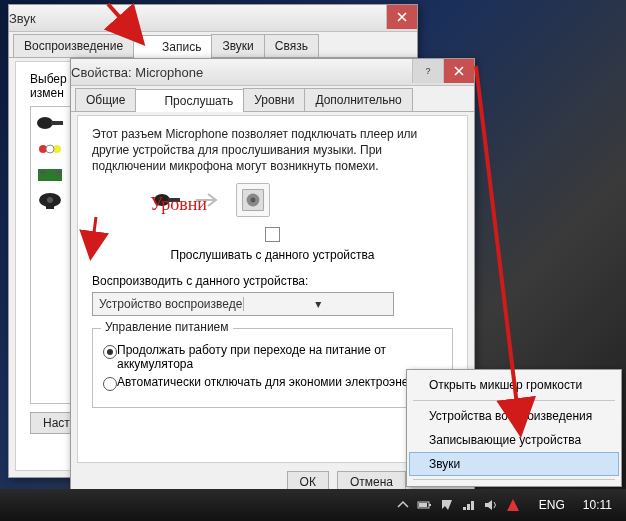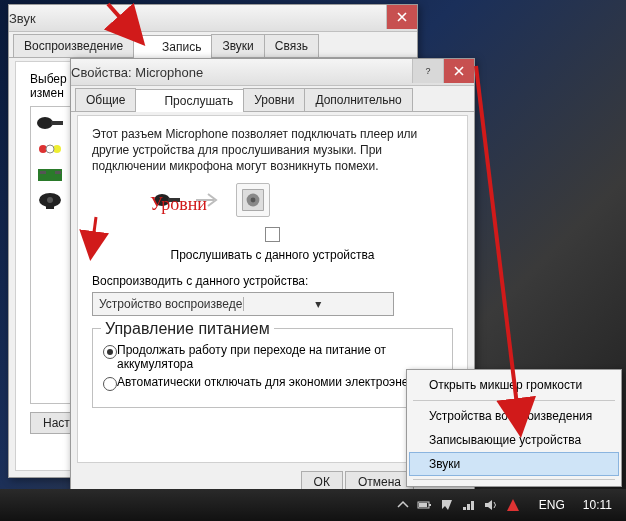--- a/index.html
+++ b/index.html
@@ -29,25 +29,25 @@
   .mic-icon{width:30px;height:22px;}
   .arrow-icon{width:26px;height:16px;color:#bdbdbd;}
   .speaker-icon{width:34px;height:34px;border:1px solid #bbb;border-radius:2px;background:#f7f7f7;padding:4px;box-sizing:border-box;}
   .linecheck{display:flex;align-items:center;gap:6px;margin:10px 0 12px 0;flex-direction:column;}
   .chkbox{width:13px;height:13px;border:1px solid #888;background:#fff;display:inline-block;}
   .sublabel{margin:0 0 4px 0;}
   .combo{display:flex;align-items:center;border:1px solid #a0a0a0;background:#f3f3f3;width:300px;height:22px;}
   .combo span{flex:1;padding:0 6px;color:#333;overflow:hidden;white-space:nowrap;}
   .combo .dd{width:18px;text-align:center;border-left:1px solid #b0b0b0;color:#333;}
   .group{border:1px solid #c0c0c0;margin-top:12px;padding:10px 10px 12px 10px;position:relative;}
-  .group .glabel{position:absolute;top:-9px;left:8px;background:#fff;padding:0 4px;font-size:16px;color:#222;}
+  .group .glabel{position:absolute;top:-9px;left:8px;background:#fff;padding:0 4px;font-size:12px;color:#222;}
   .radio-row{display:flex;align-items:flex-start;gap:0;margin:4px 0;}
   .radio{width:12px;height:12px;border:1px solid #555;border-radius:50%;display:inline-flex;align-items:center;justify-content:center;margin-top:2px;flex:none;background:#fff;}
   .radio .dot{width:6px;height:6px;border-radius:50%;background:#333;}
-  .dlg-btns{position:absolute;bottom:6px;right:60px;display:flex;gap:2px;justify-content:space-between;}
+  .dlg-btns{position:absolute;bottom:6px;right:68px;display:flex;gap:8px;justify-content:space-between;}
   
   .ctxmenu{position:absolute;background:#f4f4f4;border:1px solid #9a9a9a;box-shadow:2px 2px 6px rgba(0,0,0,.4);padding:3px 2px;min-width:210px;}
   .ctxmenu .mi{padding:5px 14px 5px 20px;font-size:12px;color:#000;}
   .ctxmenu .mi.hl{background:#cfe4f7;border:1px solid #8ab4df;padding:4px 13px 4px 19px;}
   .ctxmenu .sep{height:1px;background:#c8c8c8;margin:3px 4px;}
   
   .taskbar{position:absolute;left:0;right:0;bottom:0;height:32px;background:linear-gradient(#2a2a2a,#111);display:flex;align-items:center;justify-content:flex-end;padding-right:6px;gap:4px;}
   .tray{display:flex;align-items:center;gap:6px;margin-right:8px;}
   .tray-icon{width:16px;height:16px;color:#ddd;}
   .lang{color:#fff;font-size:12px;padding:0 6px;}

